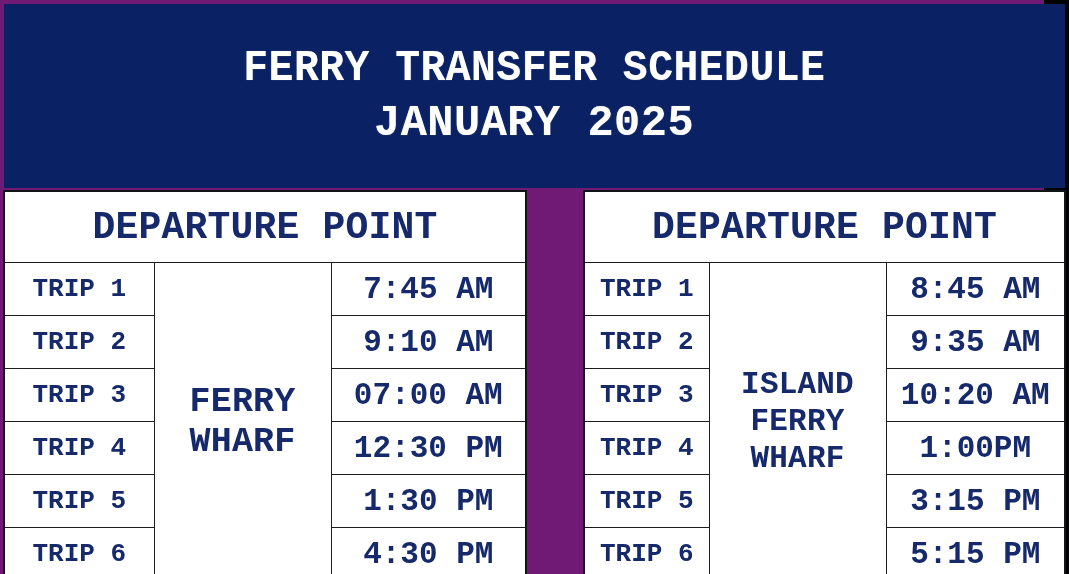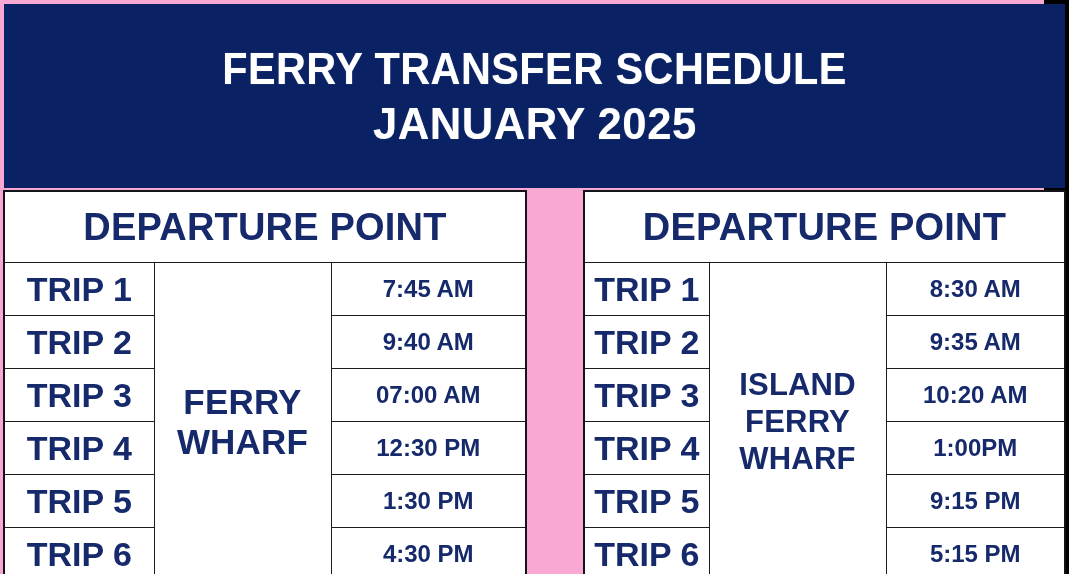--- a/index.html
+++ b/index.html
@@ -12,22 +12,23 @@
     width: 1069px;
     height: 574px;
     overflow: hidden;
     font-family: "Liberation Sans", "DejaVu Sans", sans-serif;
   }
 
   #poster {
     position: relative;
     width: 1044px;
     height: 574px;
-    background: #f9a8d4;
+    background: #701a75;
     box-sizing: border-box;
+    font-family: Liberation Mono, monospace;
   }
 
   
   .banner {
     position: absolute;
     left: 4px;
     top: 4px;
     width: 1061px;
     height: 184px;
     background: #0a2264;
@@ -89,34 +90,34 @@
     font-size: 38px;
     letter-spacing: 0.2px;
     white-space: nowrap;
     border-left: 0 !important;
     border-right: 0 !important;
     border-top: 0 !important;
   }
 
   .trip-cell {
     height: 52px;
-    font-size: 34px;
+    font-size: 26px;
     text-align: left;
     padding-left: 20px;
     white-space: nowrap;
   }
   .wharf-cell {
     font-size: 35px;
     line-height: 40px;
     letter-spacing: 0.2px;
   }
   .wharf-cell.compact { font-size: 31px; line-height: 37px; }
   .time-cell {
     height: 52px;
-    font-size: 24px;
+    font-size: 31px;
     white-space: nowrap;
     border-radius: 17px;
   }
 
   
   #table-left  col.c1 { width: 150px; }
   #table-left  col.c2 { width: 177px; }
   #table-left  col.c3 { width: 195px; }
   
   #table-right col.c1 { width: 125px; }
@@ -146,21 +147,21 @@
       <tr>
         <td class="trip-cell">TRIP 1</td>
         <td class="wharf-cell" rowspan="6">
           <div>FERRY</div>
           <div>WHARF</div>
         </td>
         <td class="time-cell">7:45 AM</td>
       </tr>
       <tr>
         <td class="trip-cell">TRIP 2</td>
-        <td class="time-cell">9:40 AM</td>
+        <td class="time-cell">9:10 AM</td>
       </tr>
       <tr>
         <td class="trip-cell">TRIP 3</td>
         <td class="time-cell">07:00 AM</td>
       </tr>
       <tr>
         <td class="trip-cell">TRIP 4</td>
         <td class="time-cell">12:30 PM</td>
       </tr>
       <tr>
@@ -184,37 +185,37 @@
       <tr>
         <th class="dep-head" colspan="3">DEPARTURE POINT</th>
       </tr>
       <tr>
         <td class="trip-cell">TRIP 1</td>
         <td class="wharf-cell compact" rowspan="6">
           <div>ISLAND</div>
           <div>FERRY</div>
           <div>WHARF</div>
         </td>
-        <td class="time-cell">8:30 AM</td>
+        <td class="time-cell">8:45 AM</td>
       </tr>
       <tr>
         <td class="trip-cell">TRIP 2</td>
         <td class="time-cell">9:35 AM</td>
       </tr>
       <tr>
         <td class="trip-cell">TRIP 3</td>
         <td class="time-cell">10:20 AM</td>
       </tr>
       <tr>
         <td class="trip-cell">TRIP 4</td>
         <td class="time-cell">1:00PM</td>
       </tr>
       <tr>
         <td class="trip-cell">TRIP 5</td>
-        <td class="time-cell">9:15 PM</td>
+        <td class="time-cell">3:15 PM</td>
       </tr>
       <tr>
         <td class="trip-cell">TRIP 6</td>
         <td class="time-cell">5:15 PM</td>
       </tr>
     </tbody>
   </table>
 
 </div>
 

